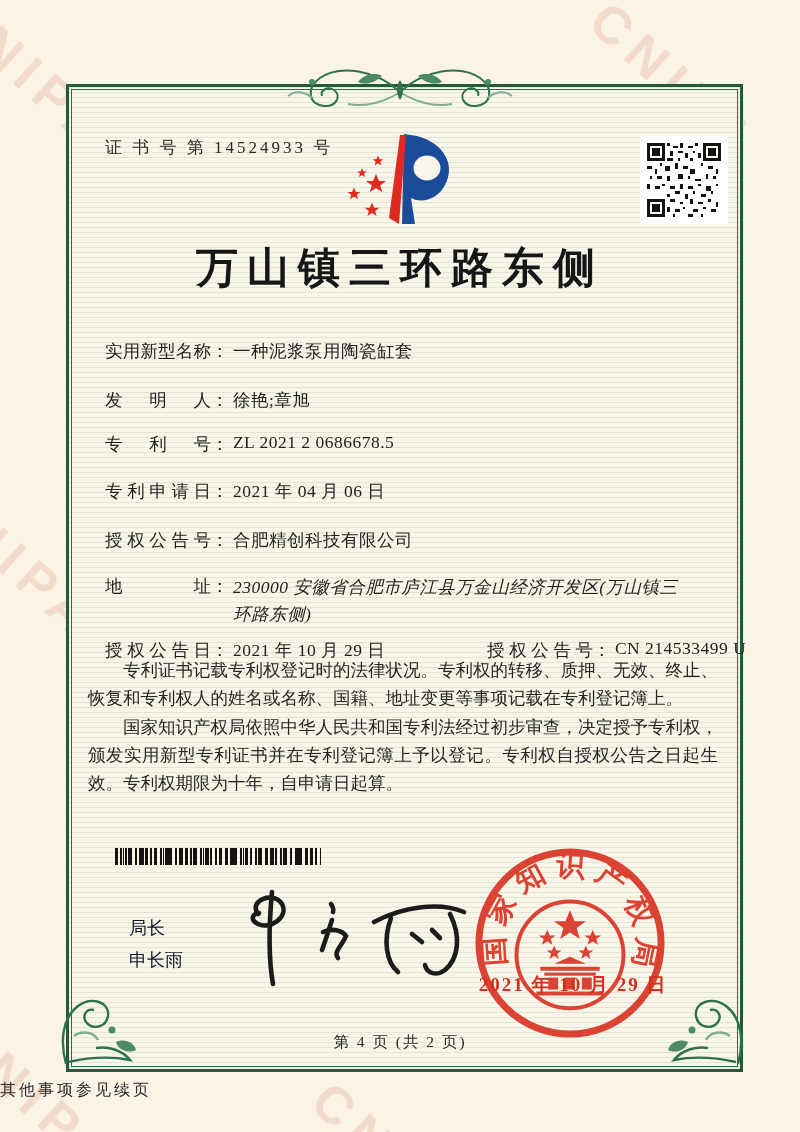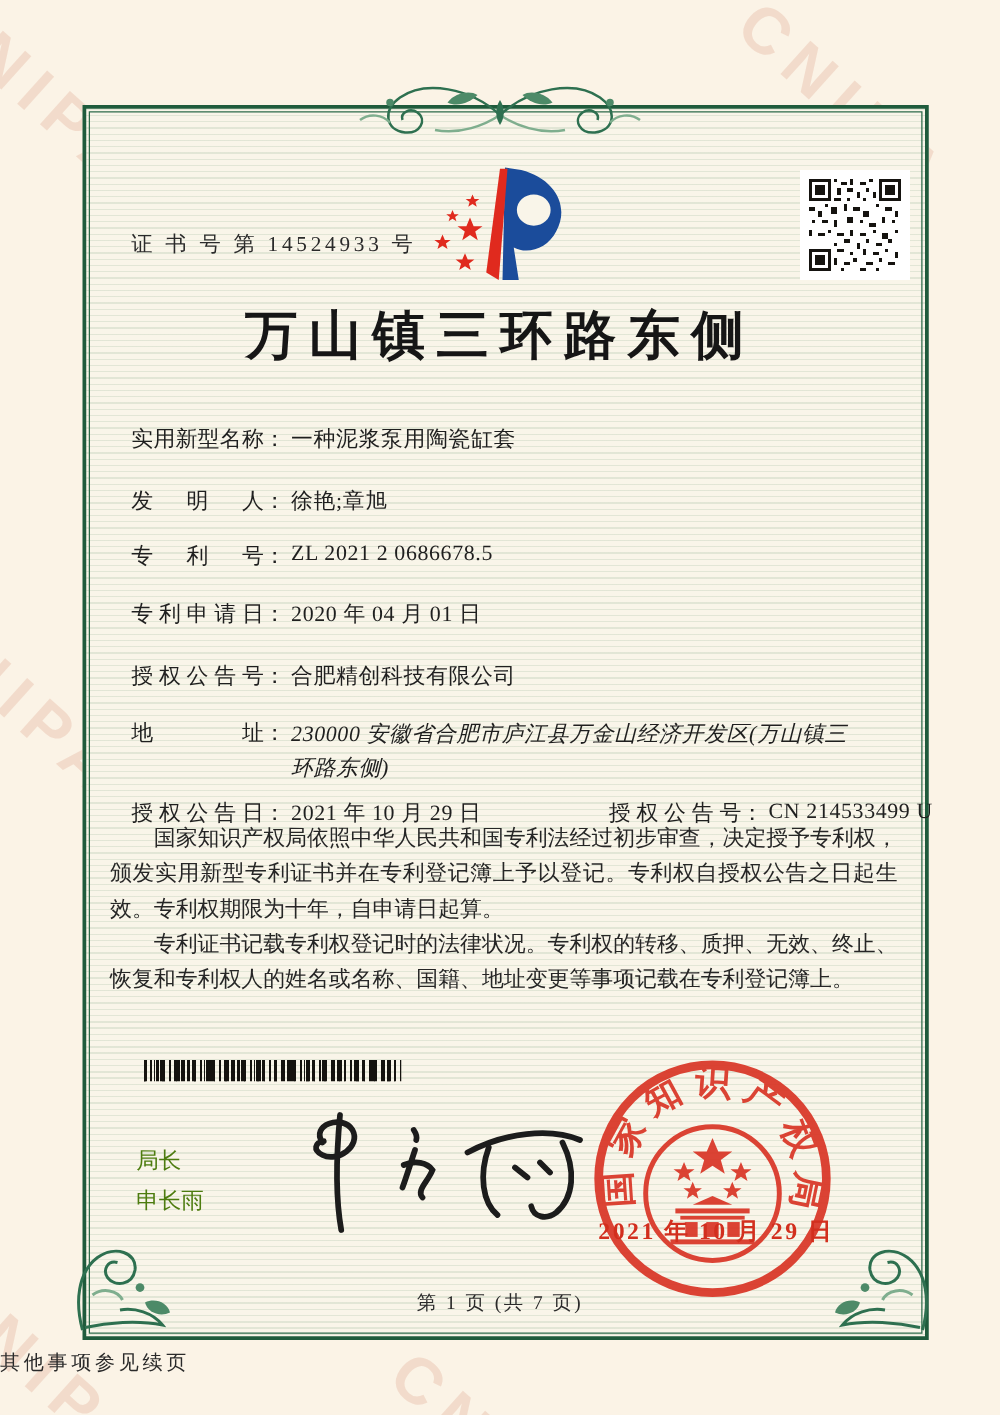--- a/index.html
+++ b/index.html
@@ -17,21 +17,21 @@
         border:3px solid #1f5b3c;z-index:2;
         background:
           repeating-linear-gradient(180deg, rgba(121,161,126,0.18) 0 1px, rgba(0,0,0,0) 1px 5px),
           #f9f5e9;}
   .cert-inner{position:absolute;inset:2px;border:1px solid #2c6b4a;}
 
   .orn{position:absolute;z-index:3;}
 
   .content{position:absolute;inset:0;z-index:4;}
 
-  .cert-no{position:absolute;left:105px;top:136px;font-size:17px;letter-spacing:3px;color:#2a2a2a;margin-top:48px;}
+  .cert-no{position:absolute;left:105px;top:136px;font-size:17px;letter-spacing:3px;color:#2a2a2a;}
 
   .logo{position:absolute;left:338px;top:130px;width:124px;height:104px;}
   .qr{position:absolute;left:640px;top:136px;width:88px;height:88px;background:#fff;
       display:flex;align-items:center;justify-content:center;}
   .qr svg{width:74px;height:74px;}
 
   .title{position:absolute;left:0;top:240px;width:800px;text-align:center;
          font-size:42px;font-weight:bold;letter-spacing:9px;color:#161616;}
 
   .row{position:absolute;left:105px;font-size:17.5px;white-space:nowrap;color:#1f1f1f;}
@@ -44,21 +44,21 @@
   .paras{position:absolute;left:88px;top:656px;width:630px;font-size:17.5px;
          line-height:1.62;color:#262626;text-align:justify;}
   .paras p{margin:0;text-indent:2em;}
 
   .barcode{position:absolute;left:115px;top:848px;width:206px;height:17px;
     background:
       repeating-linear-gradient(90deg,#15130f 0 2px,rgba(0,0,0,0) 2px 5px),
       repeating-linear-gradient(90deg,#15130f 0 1px,rgba(0,0,0,0) 1px 8px),
       repeating-linear-gradient(90deg,#15130f 0 3px,rgba(0,0,0,0) 3px 13px);}
 
-  .sig-label{position:absolute;left:109px;font-size:18px;color:#4d7c0f;
+  .sig-label{position:absolute;left:129px;font-size:18px;color:#0f172a;
              font-family:"Liberation Sans","DejaVu Sans",sans-serif;}
   .signature{position:absolute;left:228px;top:886px;width:255px;height:102px;}
 
   .seal{position:absolute;left:471px;top:844px;width:198px;height:198px;opacity:0.93;
         mix-blend-mode:multiply;}
   .seal-date{position:absolute;left:468px;top:972px;width:210px;text-align:center;
              font-size:19px;letter-spacing:2px;color:#d22f1e;font-weight:bold;white-space:nowrap;}
 
   .page-note{position:absolute;left:0;top:1032px;width:800px;text-align:center;
              font-size:15.5px;letter-spacing:2px;color:#2a2a2a;}
@@ -218,42 +218,42 @@
     <div class="row" style="top:339px;">
       <span class="flabel">实用新型名称</span><span class="colon">：</span>
       <span class="fvalue">一种泥浆泵用陶瓷缸套</span>
     </div>
     <div class="row" style="top:432px;">
       <span class="flabel">专利号</span><span class="colon">：</span>
       <span class="fvalue">ZL 2021 2 0686678.5</span>
     </div>
     <div class="row" style="top:479px;">
       <span class="flabel">专利申请日</span><span class="colon">：</span>
-      <span class="fvalue">2020 年 04 月 01 日</span>
+      <span class="fvalue">2021 年 04 月 06 日</span>
     </div>
     <div class="row" style="top:528px;">
       <span class="flabel">授权公告号</span><span class="colon">：</span>
       <span class="fvalue">合肥精创科技有限公司</span>
     </div>
     <div class="row" style="top:574px;">
       <span class="flabel">地址</span><span class="colon">：</span>
       <span class="fvalue wrap">230000 安徽省合肥市庐江县万金山经济开发区(万山镇三环路东侧)</span>
     </div>
     <div class="row" style="top:638px;">
       <span class="flabel">授权公告日</span><span class="colon">：</span>
       <span class="fvalue">2021 年 10 月 29 日</span>
       <span class="row2">
         <span class="flabel">授权公告号</span><span class="colon">：</span>
         <span class="fvalue">CN 214533499 U</span>
       </span>
     </div>
 
     <div class="paras">
+      <p>专利证书记载专利权登记时的法律状况。专利权的转移、质押、无效、终止、恢复和专利权人的姓名或名称、国籍、地址变更等事项记载在专利登记簿上。</p>
       <p>国家知识产权局依照中华人民共和国专利法经过初步审查，决定授予专利权，颁发实用新型专利证书并在专利登记簿上予以登记。专利权自授权公告之日起生效。专利权期限为十年，自申请日起算。</p>
-      <p>专利证书记载专利权登记时的法律状况。专利权的转移、质押、无效、终止、恢复和专利权人的姓名或名称、国籍、地址变更等事项记载在专利登记簿上。</p>
     </div>
 
     <div class="barcode"></div>
 
     <div class="sig-label" style="top:916px;">局长</div>
     <div class="sig-label" style="top:948px;">申长雨</div>
     <svg class="signature" viewBox="0 0 255 102">
       <g fill="none" stroke="#1c1c1c" stroke-width="4.6" stroke-linecap="round">
         <path d="M30,28 C20,14 46,5 54,18 C61,31 42,44 30,38 C22,34 24,28 31,27"></path>
         <path d="M44,6 C41,38 40,70 45,98"></path>
@@ -286,16 +286,16 @@
         <rect x="74" y="130" width="52" height="3"></rect>
         <rect x="78" y="135" width="10" height="12"></rect>
         <rect x="95" y="135" width="10" height="12"></rect>
         <rect x="112" y="135" width="10" height="12"></rect>
         <rect x="66" y="149" width="68" height="4"></rect>
         <path d="M84,121 L100,114 L116,121 Z"></path>
       </g>
     </svg>
     <div class="seal-date">2021 年 10 月 29 日</div>
 
-    <div class="page-note">第 1 页 (共 7 页)</div>
+    <div class="page-note">第 4 页 (共 2 页)</div>
     <div class="footer-note">其他事项参见续页</div>
   </div>
 </div>
 
 </body></html>

